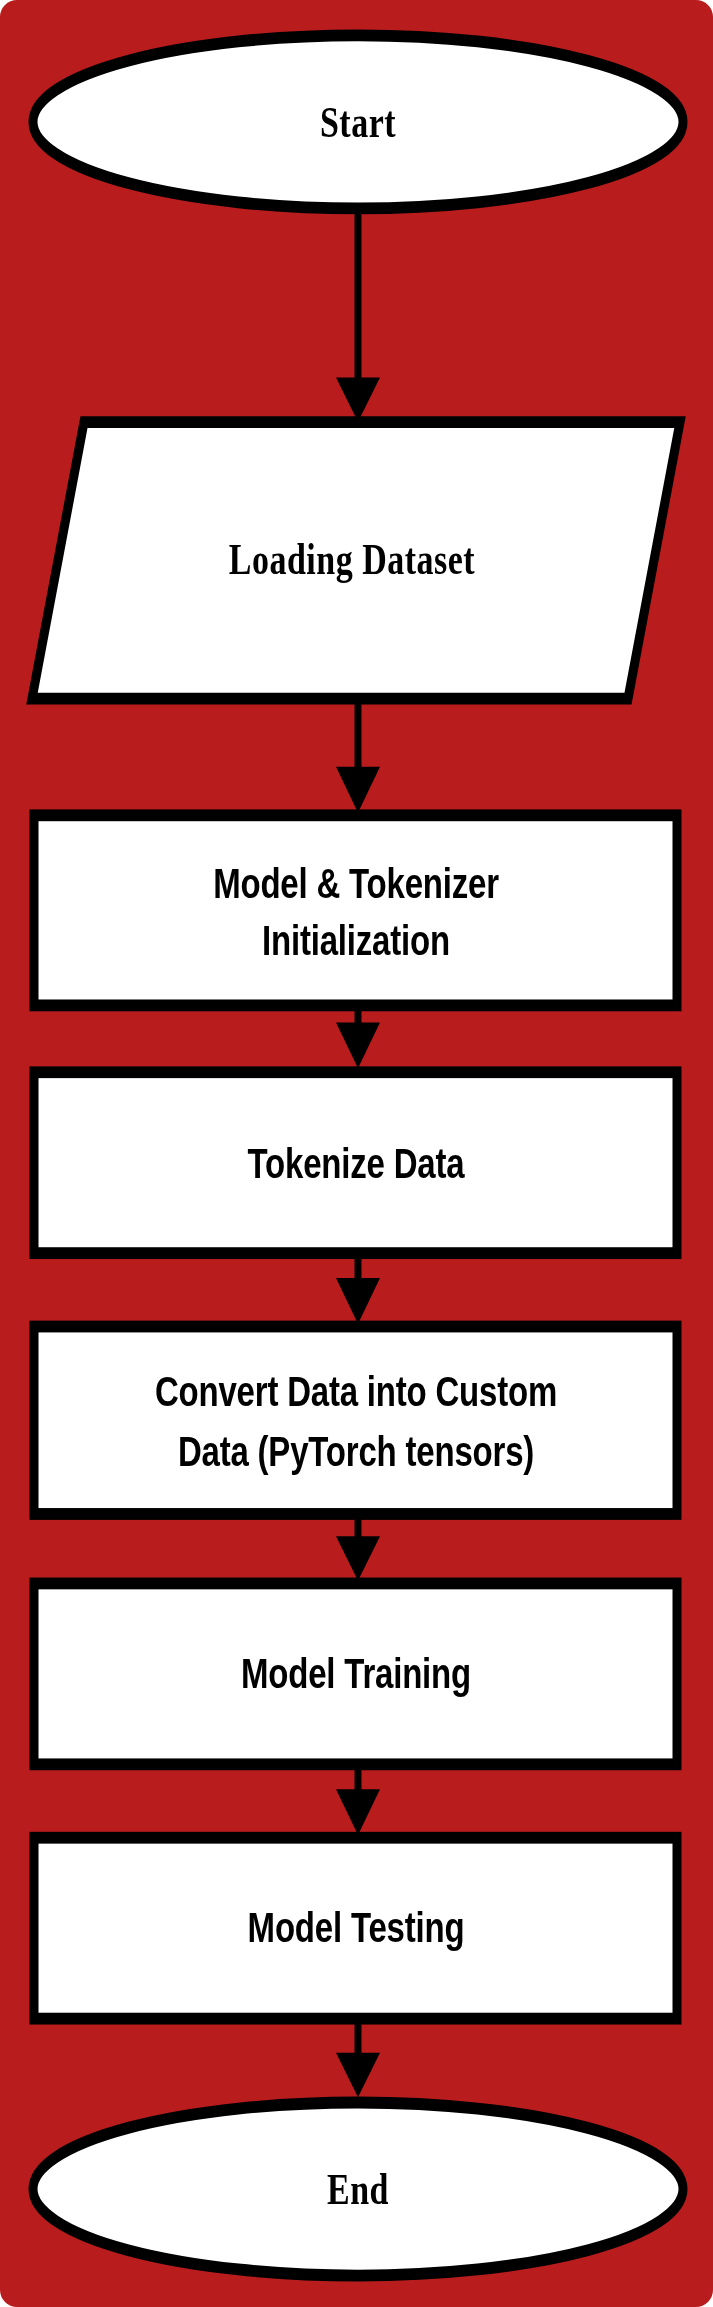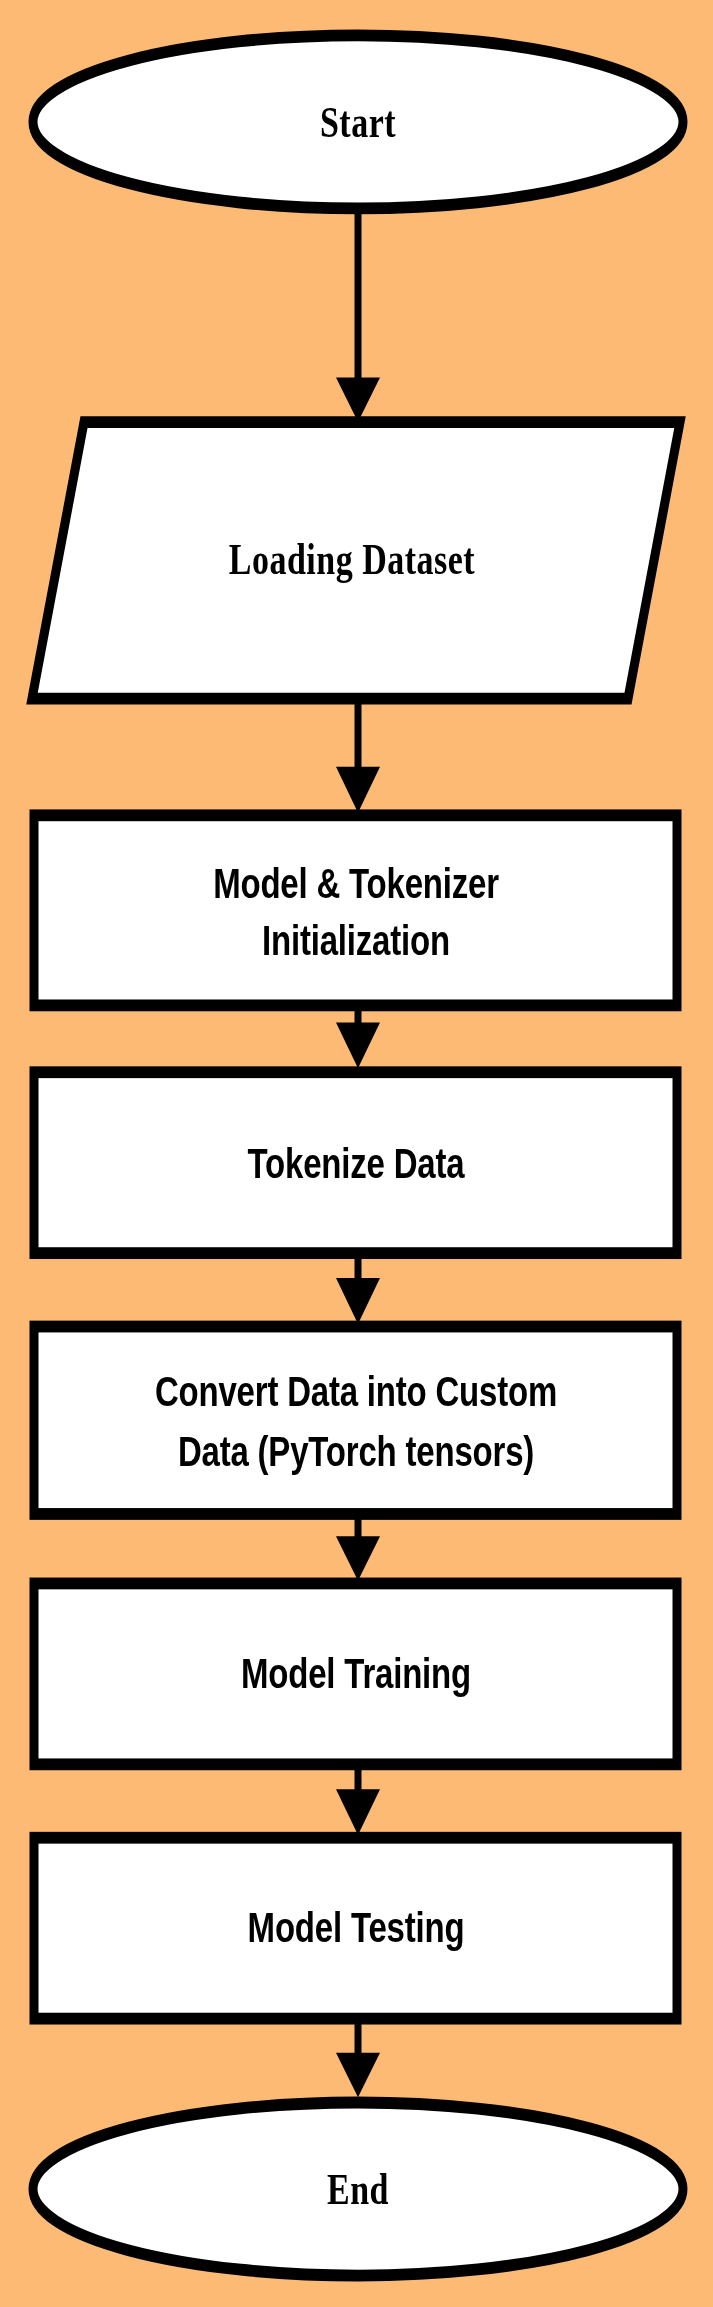--- a/index.html
+++ b/index.html
@@ -8,22 +8,23 @@
     padding: 0;
     background: #ffffff;
   }
   body {
     font-family: "Liberation Sans", sans-serif;
   }
   #flow-root {
     position: relative;
     width: 713px;
     height: 2307px;
-    background: #fdba74;
+    background: #b91c1c;
     overflow: hidden;
+    border-radius: 17px;
   }
   #flow-svg {
     position: absolute;
     top: 0;
     left: 0;
     width: 713px;
     height: 2307px;
     display: block;
   }
   .node-shape {

